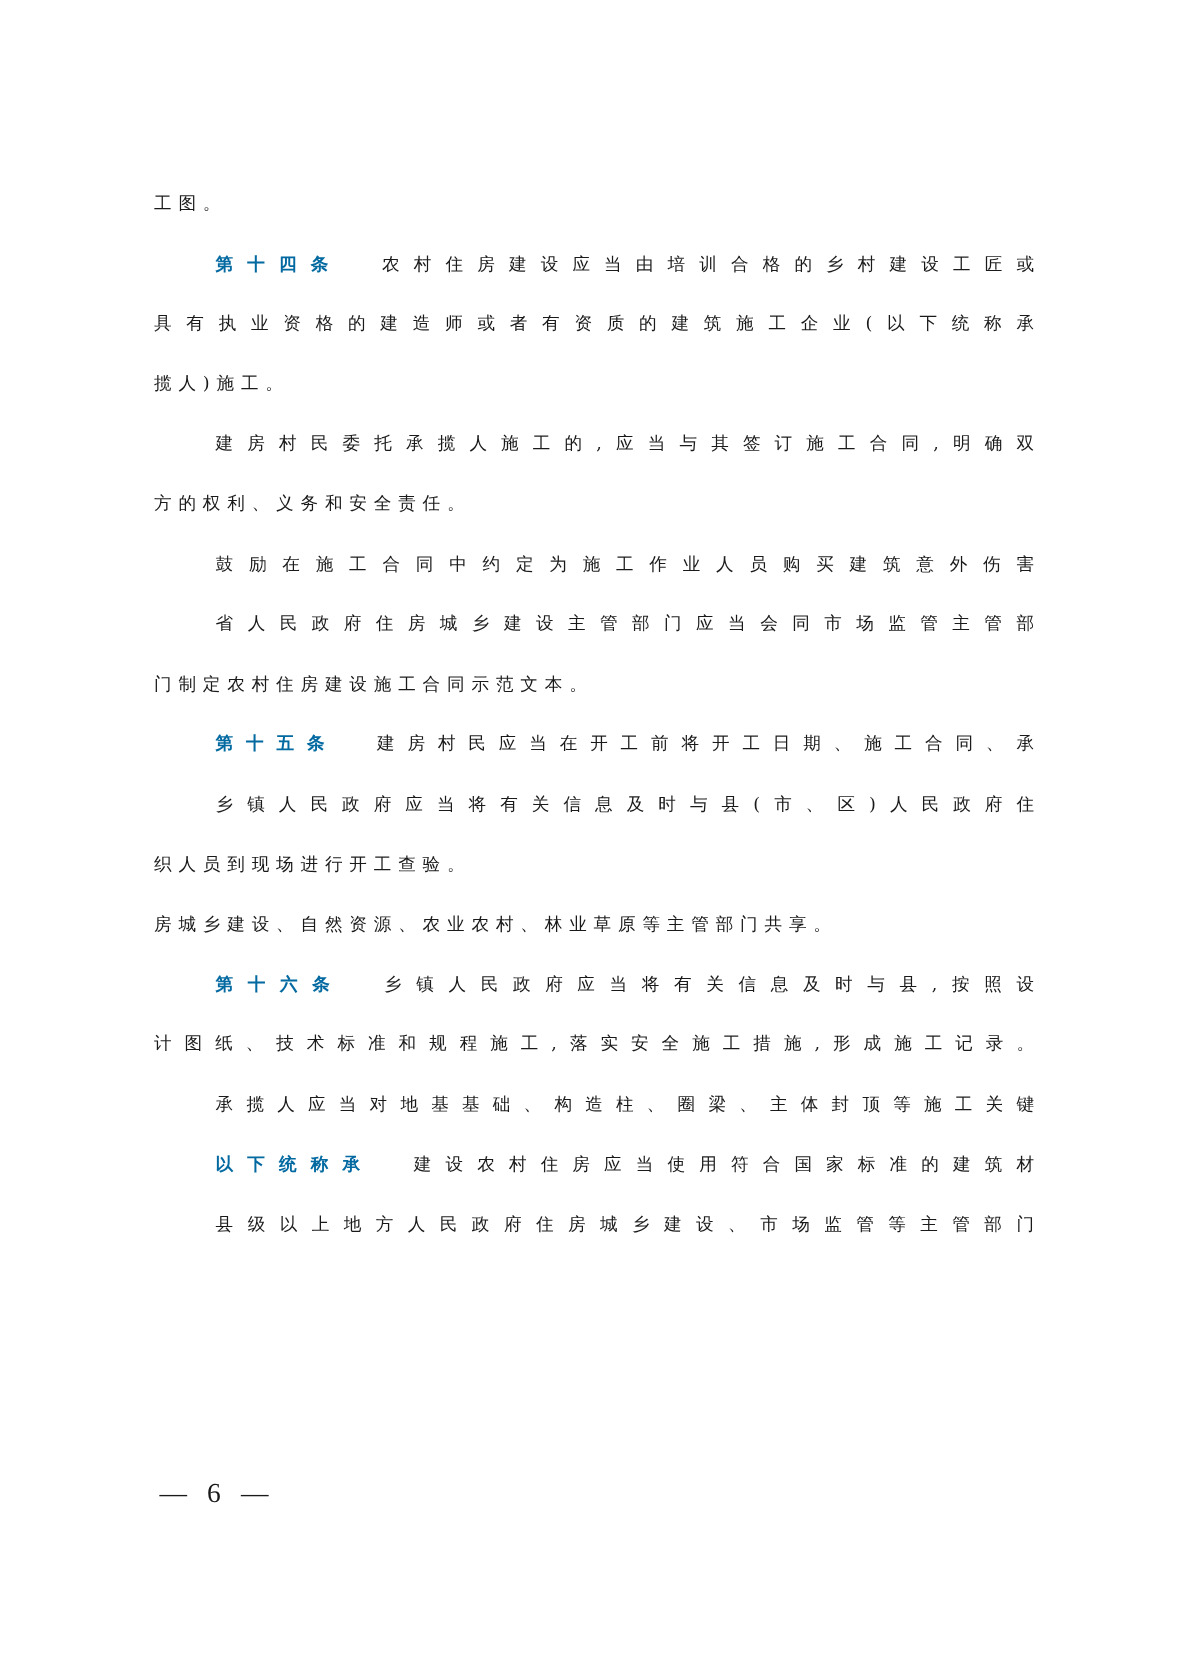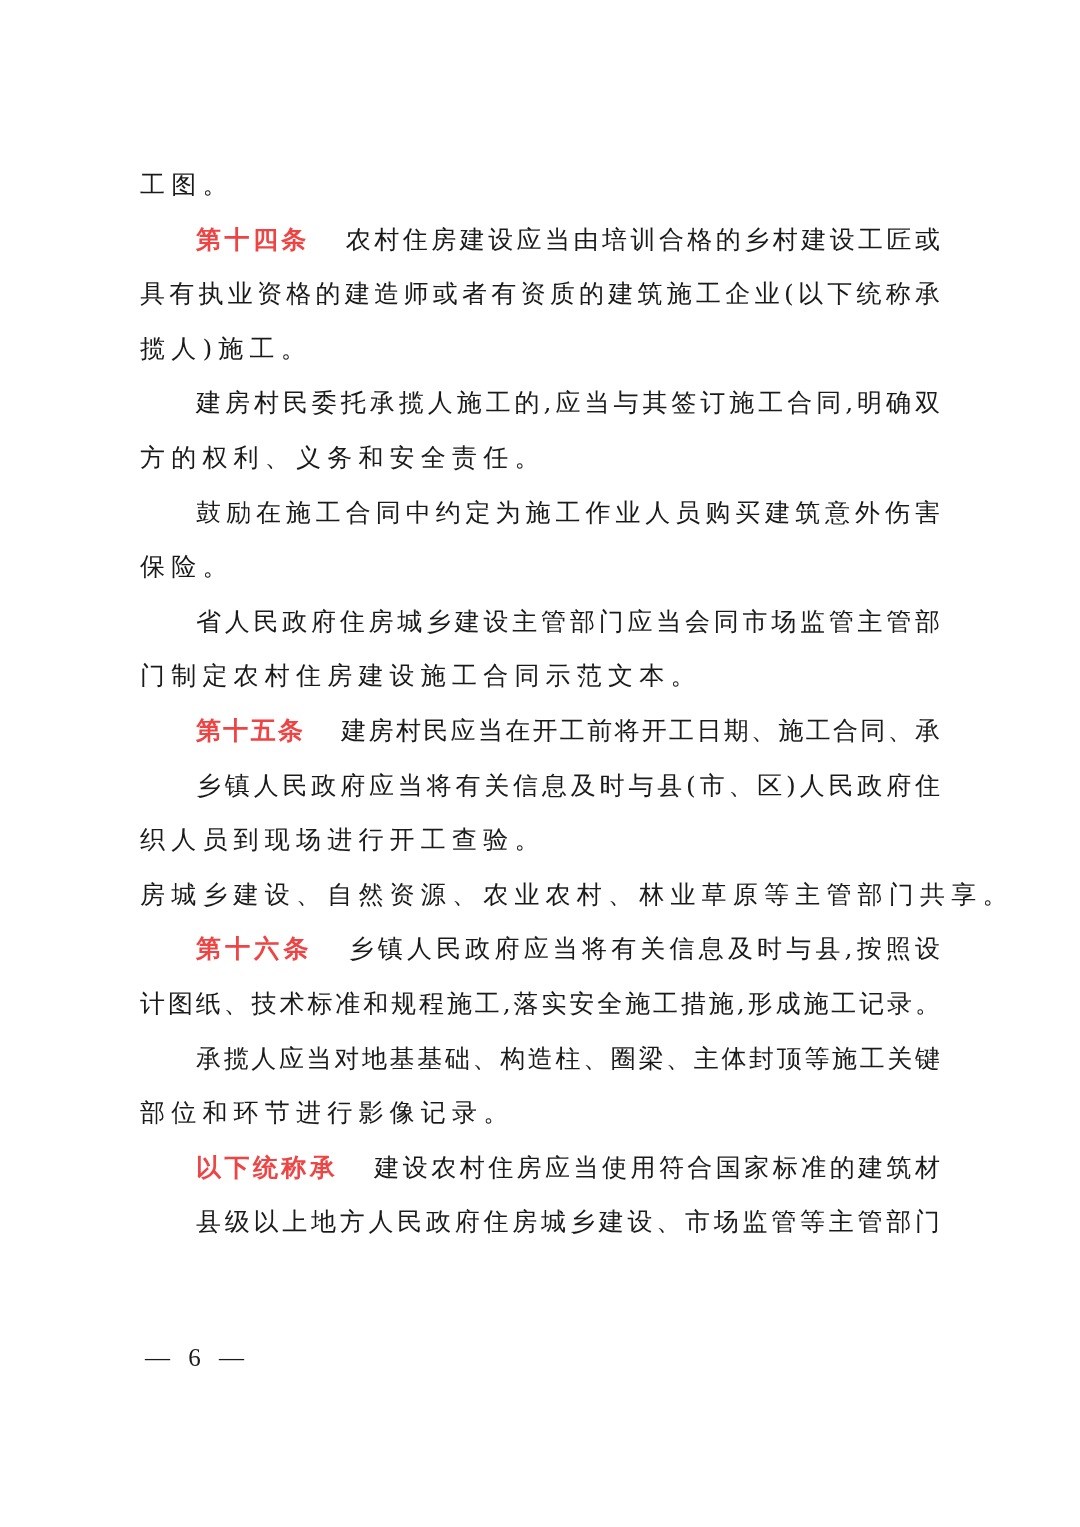--- a/index.html
+++ b/index.html
@@ -17,37 +17,37 @@
     }
     .page {
       position: absolute;
       left: 140px;
       top: 158px;
       width: 800px;
     }
     .line {
       height: 54.6px;
       line-height: 54.6px;
-      font-size: 25px;
+      font-size: 16px;
       white-space: nowrap;
       text-align: justify;
       text-align-last: justify;
       letter-spacing: 0;
     }
     .line.last {
       text-align-last: left;
       letter-spacing: 6.2px;
     }
     .indent {
       padding-left: 56px;
     }
     .art {
       font-family: "DejaVu Sans", "Liberation Sans", sans-serif;
       font-weight: bold;
-      color: #ef4444;
+      color: #0369a1;
       margin-right: 36px;
     }
     .page-number {
       position: absolute;
       left: 145px;
       top: 1338px;
       font-size: 25px;
       line-height: 40px;
       font-family: "Liberation Serif", "DejaVu Serif", serif;
       color: #1a1a1a;
@@ -61,35 +61,33 @@
   <div class="line last"><span>工图。</span></div>
 
   <div class="line indent"><span class="art">第十四条</span><span>农村住房建设应当由培训合格的乡村建设工匠或</span></div>
   <div class="line"><span>具有执业资格的建造师或者有资质的建筑施工企业(以下统称承</span></div>
   <div class="line last"><span>揽人)施工。</span></div>
 
   <div class="line indent"><span>建房村民委托承揽人施工的,应当与其签订施工合同,明确双</span></div>
   <div class="line last"><span>方的权利、义务和安全责任。</span></div>
 
   <div class="line indent"><span>鼓励在施工合同中约定为施工作业人员购买建筑意外伤害</span></div>
-  <div class="line last"><span>保险。</span></div>
 
   <div class="line indent"><span>省人民政府住房城乡建设主管部门应当会同市场监管主管部</span></div>
   <div class="line last"><span>门制定农村住房建设施工合同示范文本。</span></div>
 
   <div class="line indent"><span class="art">第十五条</span><span>建房村民应当在开工前将开工日期、施工合同、承</span></div>
   <div class="line indent"><span>乡镇人民政府应当将有关信息及时与县(市、区)人民政府住</span></div>
 
   <div class="line last"><span>织人员到现场进行开工查验。</span></div>
   <div class="line last"><span>房城乡建设、自然资源、农业农村、林业草原等主管部门共享。</span></div>
 
   <div class="line indent"><span class="art">第十六条</span><span>乡镇人民政府应当将有关信息及时与县,按照设</span></div>
   <div class="line"><span>计图纸、技术标准和规程施工,落实安全施工措施,形成施工记录。</span></div>
 
   <div class="line indent"><span>承揽人应当对地基基础、构造柱、圈梁、主体封顶等施工关键</span></div>
-  <div class="line last"><span>部位和环节进行影像记录。</span></div>
 
   <div class="line indent"><span class="art">以下统称承</span><span>建设农村住房应当使用符合国家标准的建筑材</span></div>
 
   <div class="line indent"><span>县级以上地方人民政府住房城乡建设、市场监管等主管部门</span></div>
 </div>
 
 <div class="page-number">— 6 —</div>
 
 </body></html>

